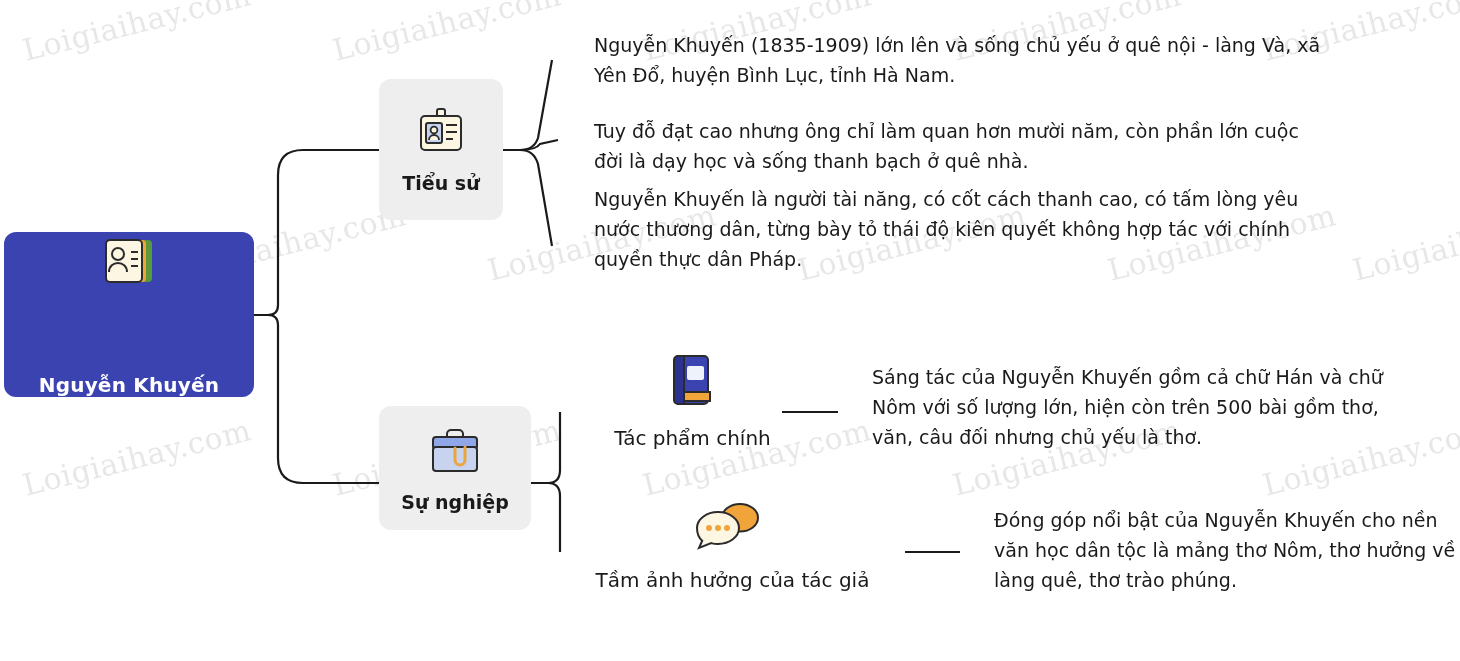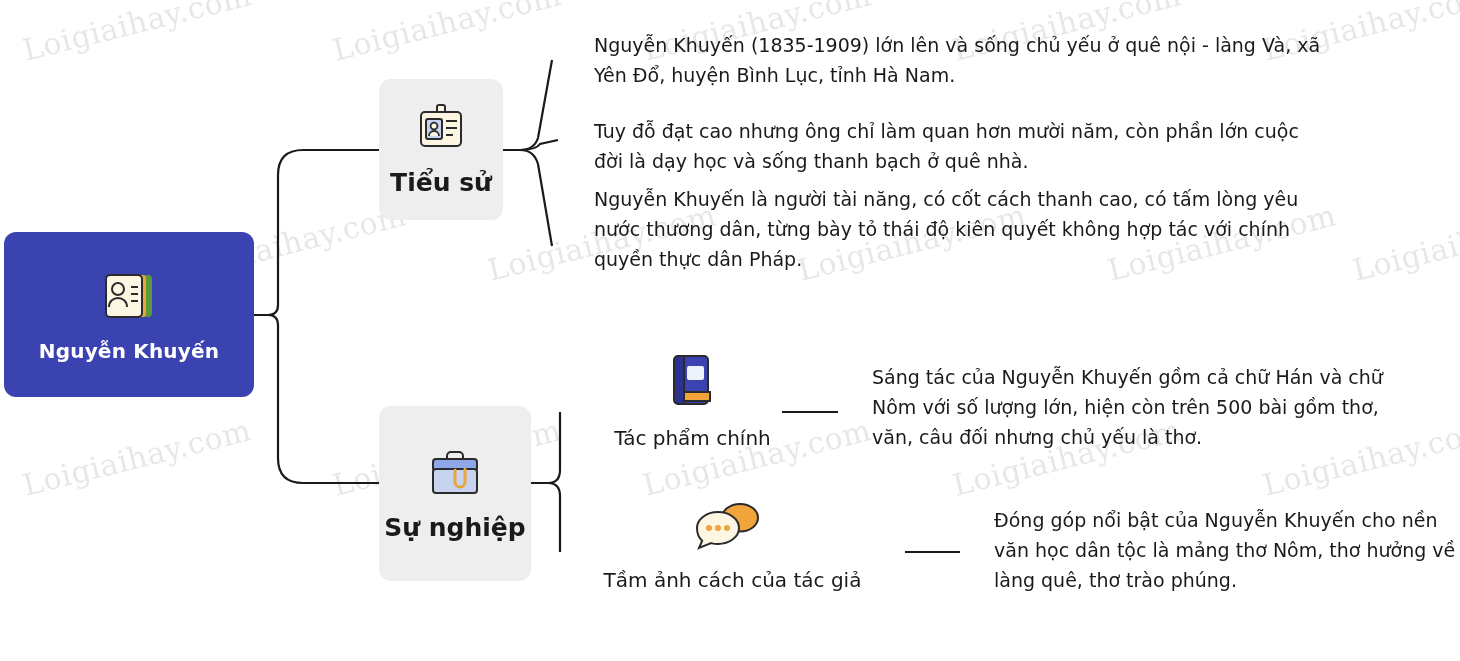--- a/index.html
+++ b/index.html
@@ -51,21 +51,21 @@
     left: 4px;
     top: 232px;
     width: 250px;
     height: 165px;
     background: #3b43b0;
     border-radius: 12px;
     box-sizing: border-box;
     display: flex;
     flex-direction: column;
     align-items: center;
-    justify-content: center;
+    justify-content: space-between;
   }
   .root-node .root-label {
     color: #ffffff;
     font-size: 20px;
     font-weight: bold;
     margin-top: 14px;
     letter-spacing: 0.2px;
   }
 
   
@@ -73,27 +73,27 @@
     position: absolute;
     background: #eeeeee;
     border-radius: 12px;
     box-sizing: border-box;
     display: flex;
     flex-direction: column;
     align-items: center;
     justify-content: center;
   }
   .branch-node .branch-label {
-    font-size: 25px;
+    font-size: 19px;
     font-weight: bold;
     color: #1a1a1a;
     margin-top: 10px;
   }
   #node-bio { left: 379px; top: 79px; width: 124px; height: 141px; }
-  #node-career { left: 379px; top: 406px; width: 152px; height: 175px; }
+  #node-career { left: 379px; top: 406px; width: 152px; height: 124px; }
 
   
   .leaf-group {
     position: absolute;
     text-align: center;
   }
   .leaf-group .leaf-label {
     font-size: 20px;
     color: #1a1a1a;
     margin-top: 8px;
@@ -220,21 +220,21 @@
   <div class="leaf-group" id="leaf-influence">
     <span class="icon-box">
       <svg width="78" height="58" viewBox="0 0 78 58">
         <path d="M46 6c10 0 18 6.2 18 13.8S56 33.6 46 33.6c-2 0-4-0.3-5.8-0.8L31 36l2.6-6.2C30 27.3 28 23.8 28 19.8 28 12.2 36 6 46 6z" fill="#f0a43a" stroke="#2b2b2b" stroke-width="2"></path>
         <path d="M24 14c11.6 0 21 7.2 21 16s-9.4 16-21 16c-2.4 0-4.7-0.3-6.8-0.9L5 50l3.2-7.3C4.6 39.6 3 35 3 30c0-8.8 9.4-16 21-16z" fill="#fdf6e3" stroke="#2b2b2b" stroke-width="2"></path>
         <circle cx="15" cy="30" r="3" fill="#f0a43a"></circle>
         <circle cx="24" cy="30" r="3" fill="#f0a43a"></circle>
         <circle cx="33" cy="30" r="3" fill="#f0a43a"></circle>
       </svg>
     </span>
-    <div class="leaf-label">Tầm ảnh cách của tác giả</div>
+    <div class="leaf-label">Tầm ảnh hưởng của tác giả</div>
   </div>
 
   <div class="text-block" id="txt-bio-1">Nguyễn Khuyến (1835-1909) lớn lên và sống chủ yếu ở quê nội - làng Và, xã Yên Đổ, huyện Bình Lục, tỉnh Hà Nam.</div>
   <div class="text-block" id="txt-bio-2">Tuy đỗ đạt cao nhưng ông chỉ làm quan hơn mười năm, còn phần lớn cuộc đời là dạy học và sống thanh bạch ở quê nhà.</div>
   <div class="text-block" id="txt-bio-3">Nguyễn Khuyến là người tài năng, có cốt cách thanh cao, có tấm lòng yêu nước thương dân, từng bày tỏ thái độ kiên quyết không hợp tác với chính quyền thực dân Pháp.</div>
   <div class="text-block" id="txt-works">Sáng tác của Nguyễn Khuyến gồm cả chữ Hán và chữ Nôm với số lượng lớn, hiện còn trên 500 bài gồm thơ, văn, câu đối nhưng chủ yếu là thơ.</div>
   <div class="text-block" id="txt-influence">Đóng góp nổi bật của Nguyễn Khuyến cho nền văn học dân tộc là mảng thơ Nôm, thơ hưởng về làng quê, thơ trào phúng.</div>
 
 </div>
 

